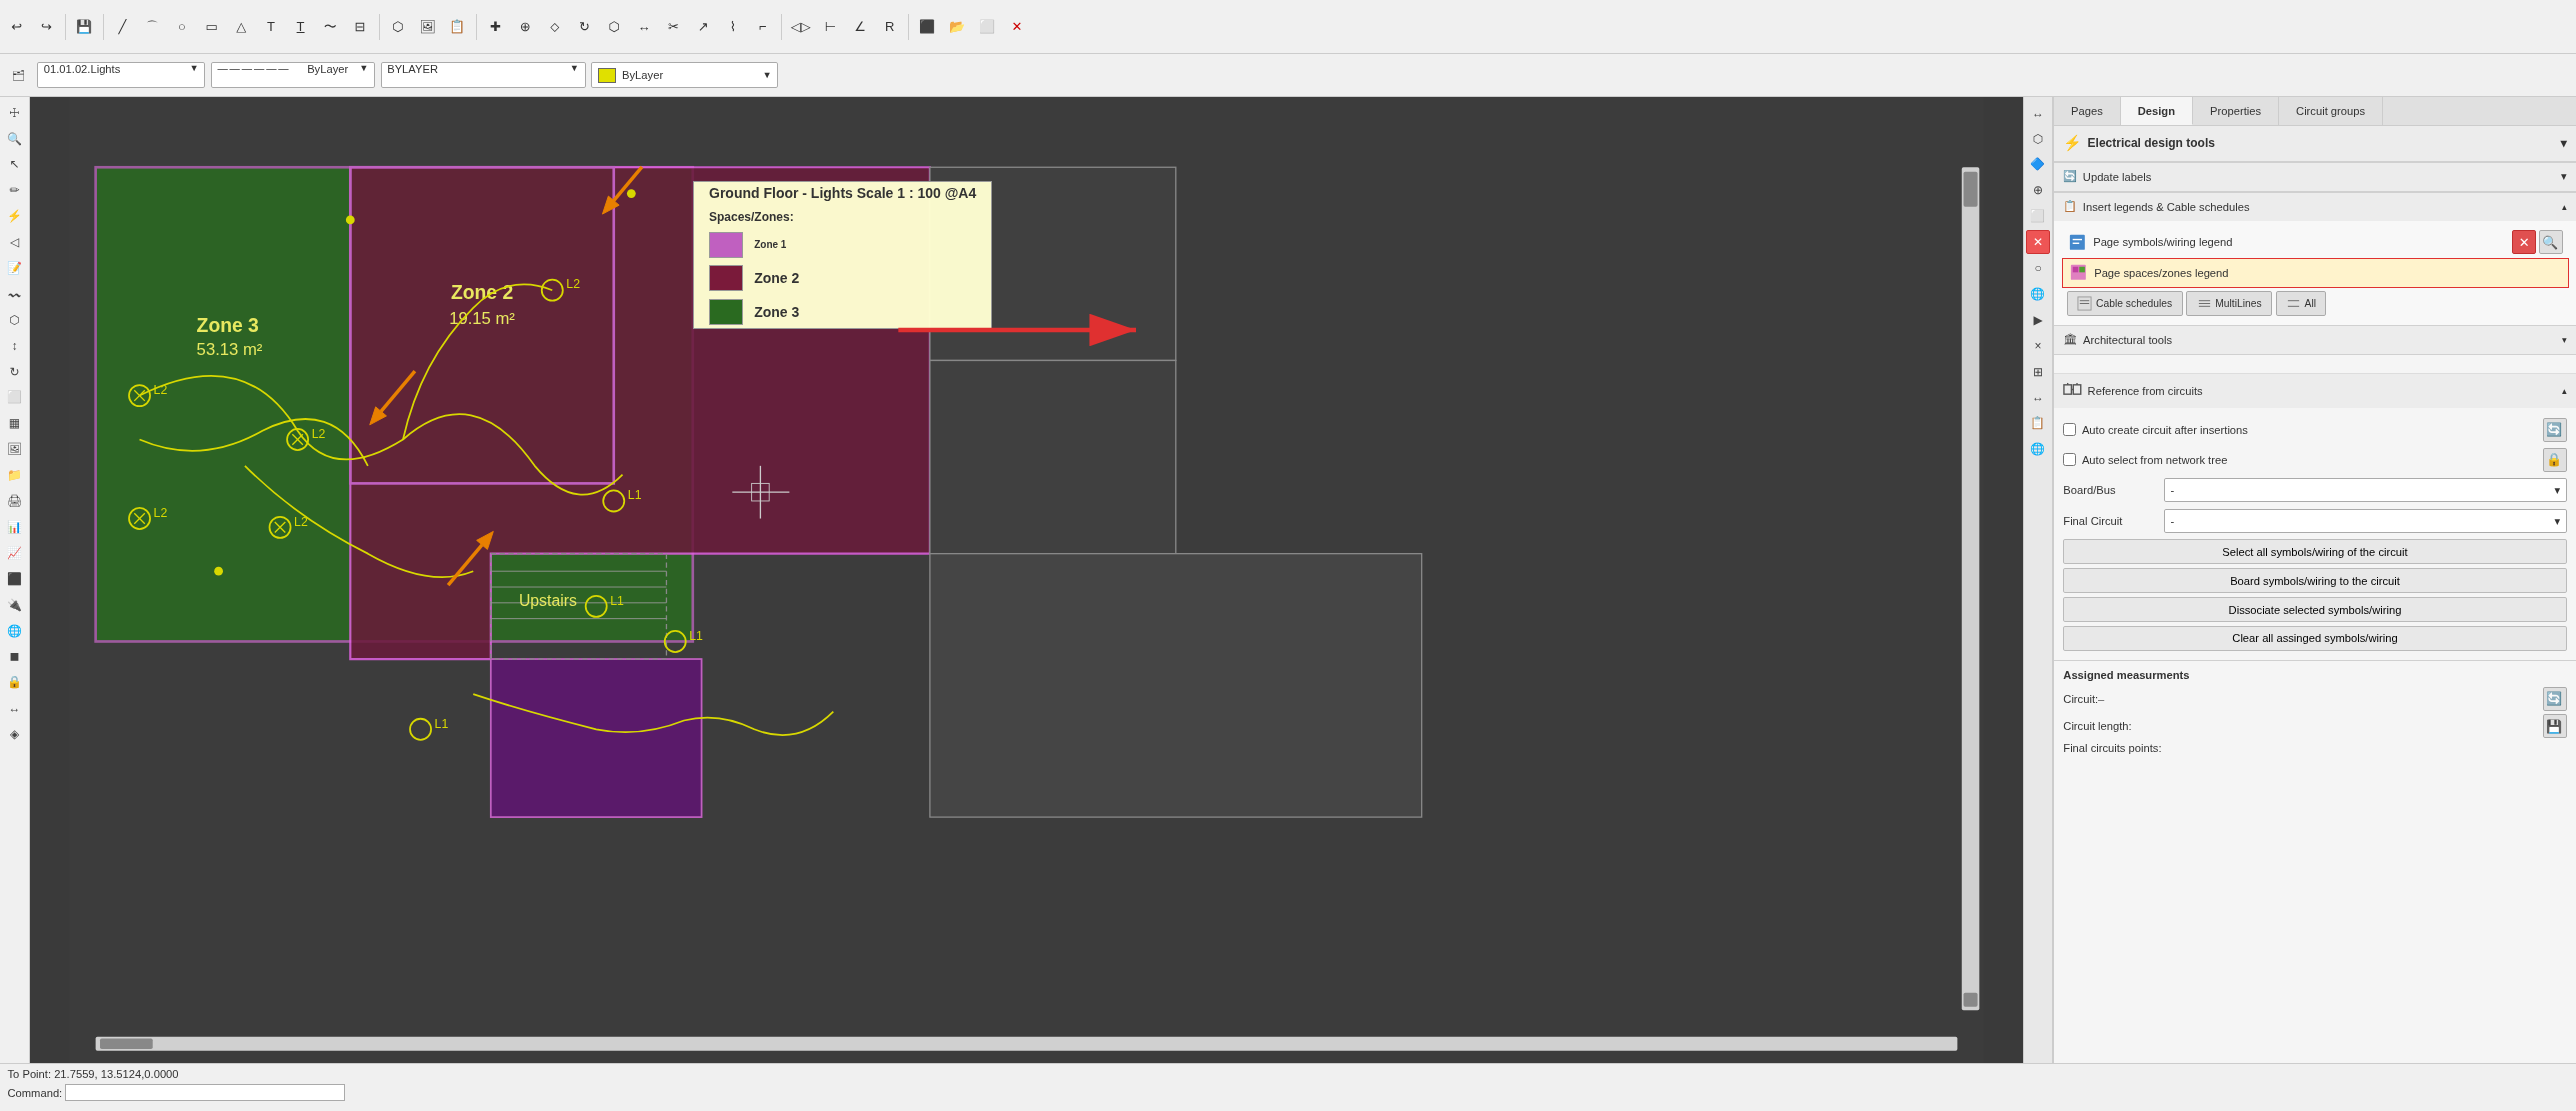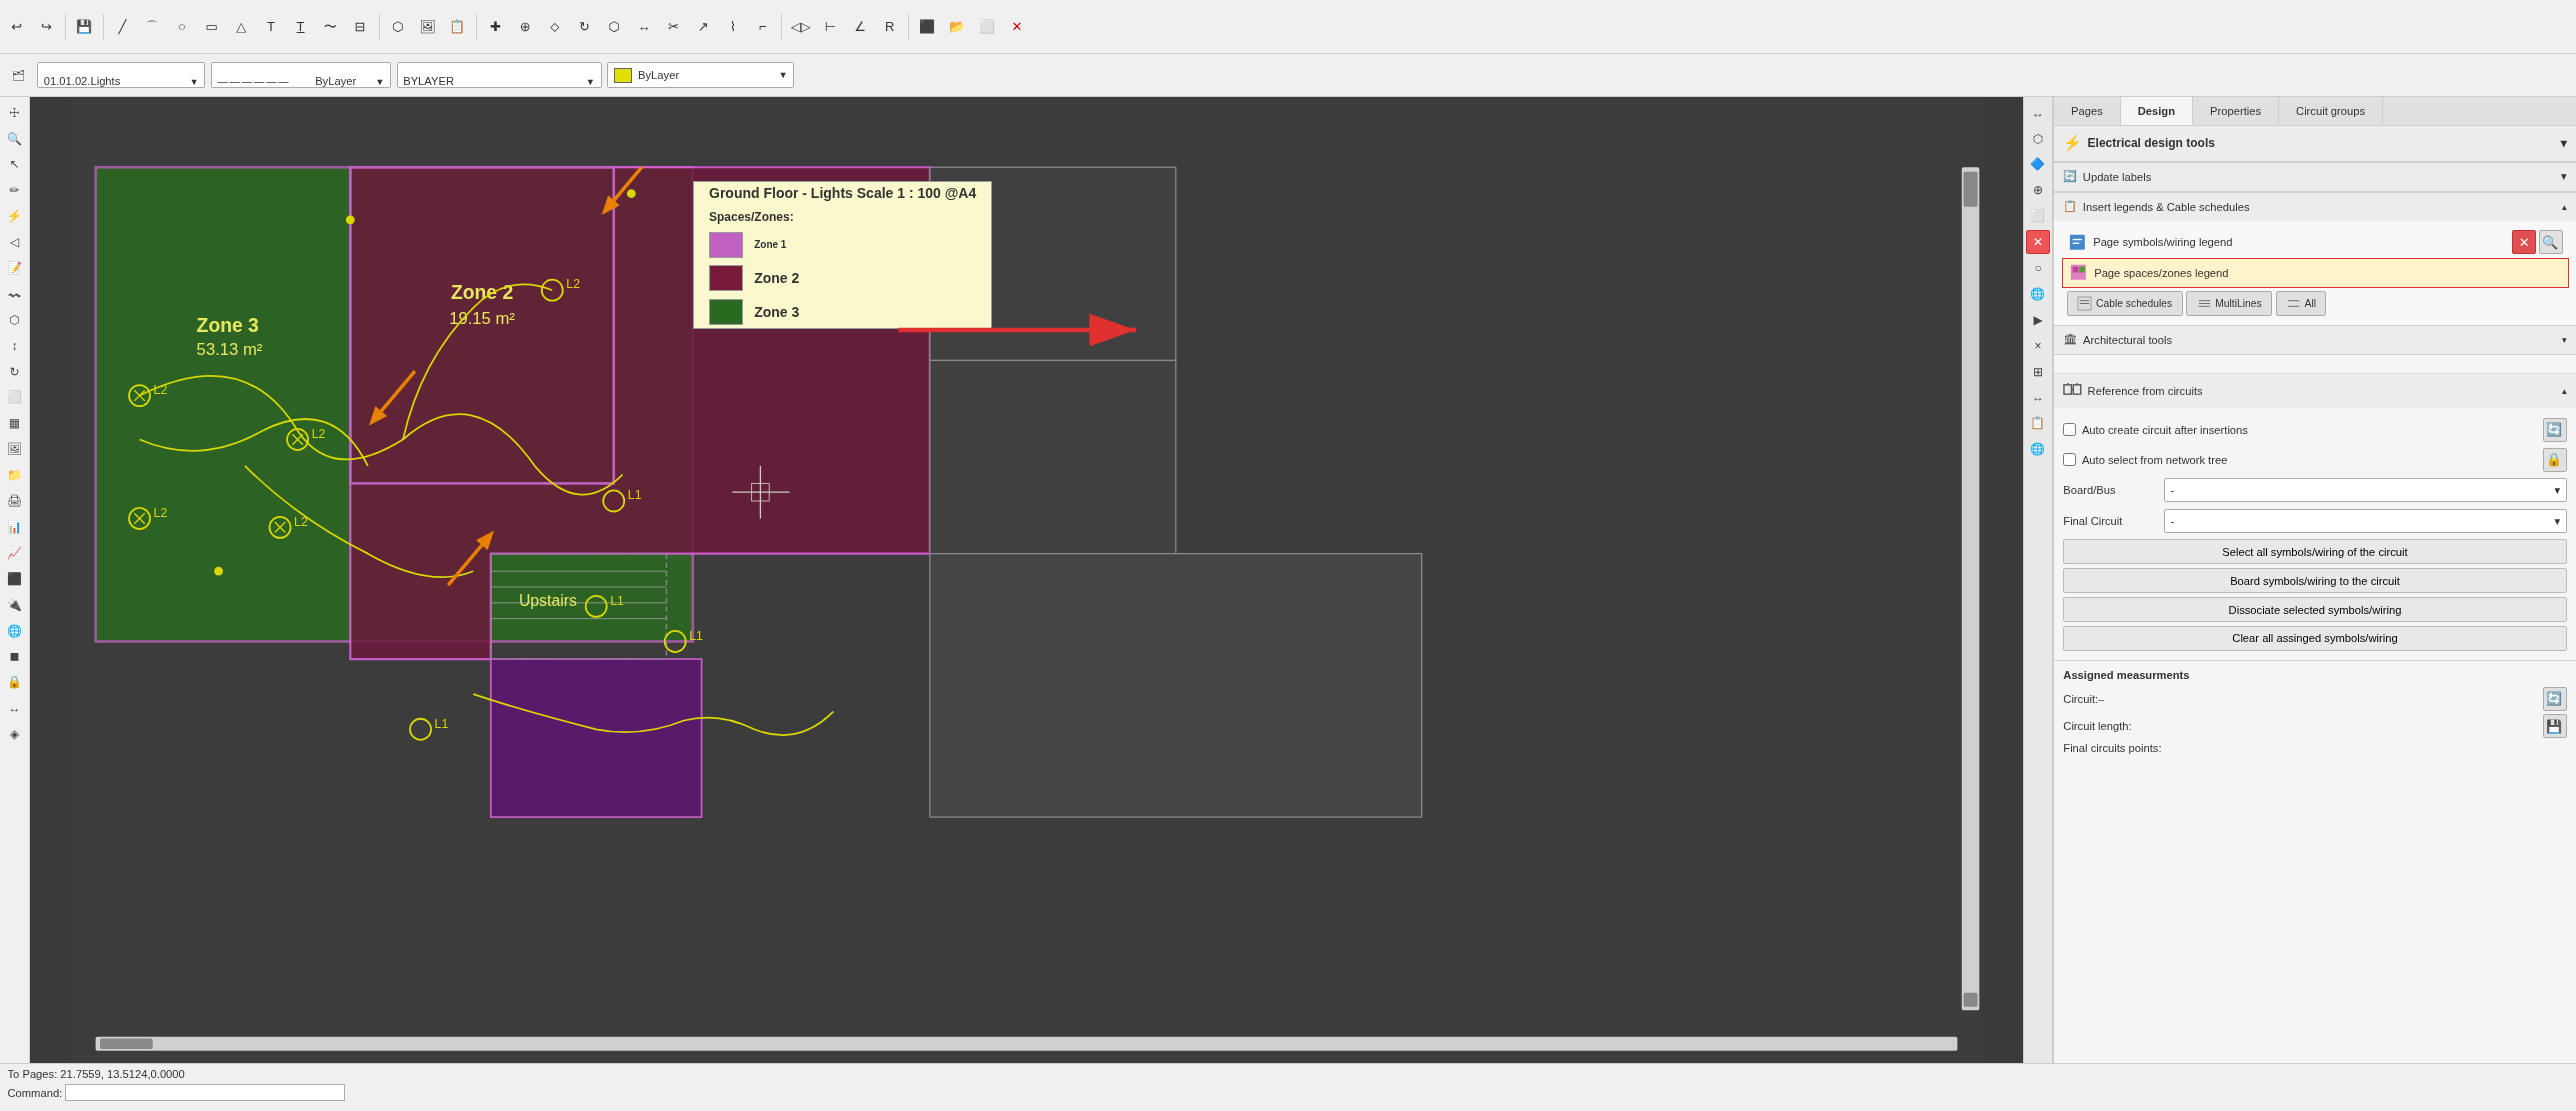--- a/index.html
+++ b/index.html
@@ -38,21 +38,21 @@
       gap: 5.6px;
       flex-shrink: 0;
     }
     .toolbar-select {
       height: 26px;
       background: #fff;
       border: 0.9px solid #aaa;
       border-radius: 1.9px;
       padding: 0 5.6px;
       font-size: 11.2px;
-      display: flex; align-items: flex-end; gap: 19px;
+      display: flex; align-items: flex-start; gap: 11px;
       cursor: pointer;
       min-width: 75px;
     }
     .toolbar-select-wide { min-width: 168px; }
     .toolbar-select .arrow { font-size: 9.3px; margin-left: auto; }
 
     
     #main-area {
       display: flex;
       flex: 1;
@@ -723,19 +723,19 @@
         <span class="meas-label">Final circuits points:</span>
         <span class="meas-value"></span>
       </div>
     </div>
 
   </div>
 
 </div>
 
 <div id="status-bar">
-  <div class="status-line">To Pages: 21.7559, 13.5124,0.0000</div>
+  <div class="status-line">To Point: 21.7559, 13.5124,0.0000</div>
   <div class="status-line">
     <span>Command:</span>
     <input type="text" style="background: white; border: 0.9px solid rgb(170, 170, 170); height: 17px; width: 280px; font-size: 11.2px;">
   </div>
 </div>
 
 
 </body></html>

